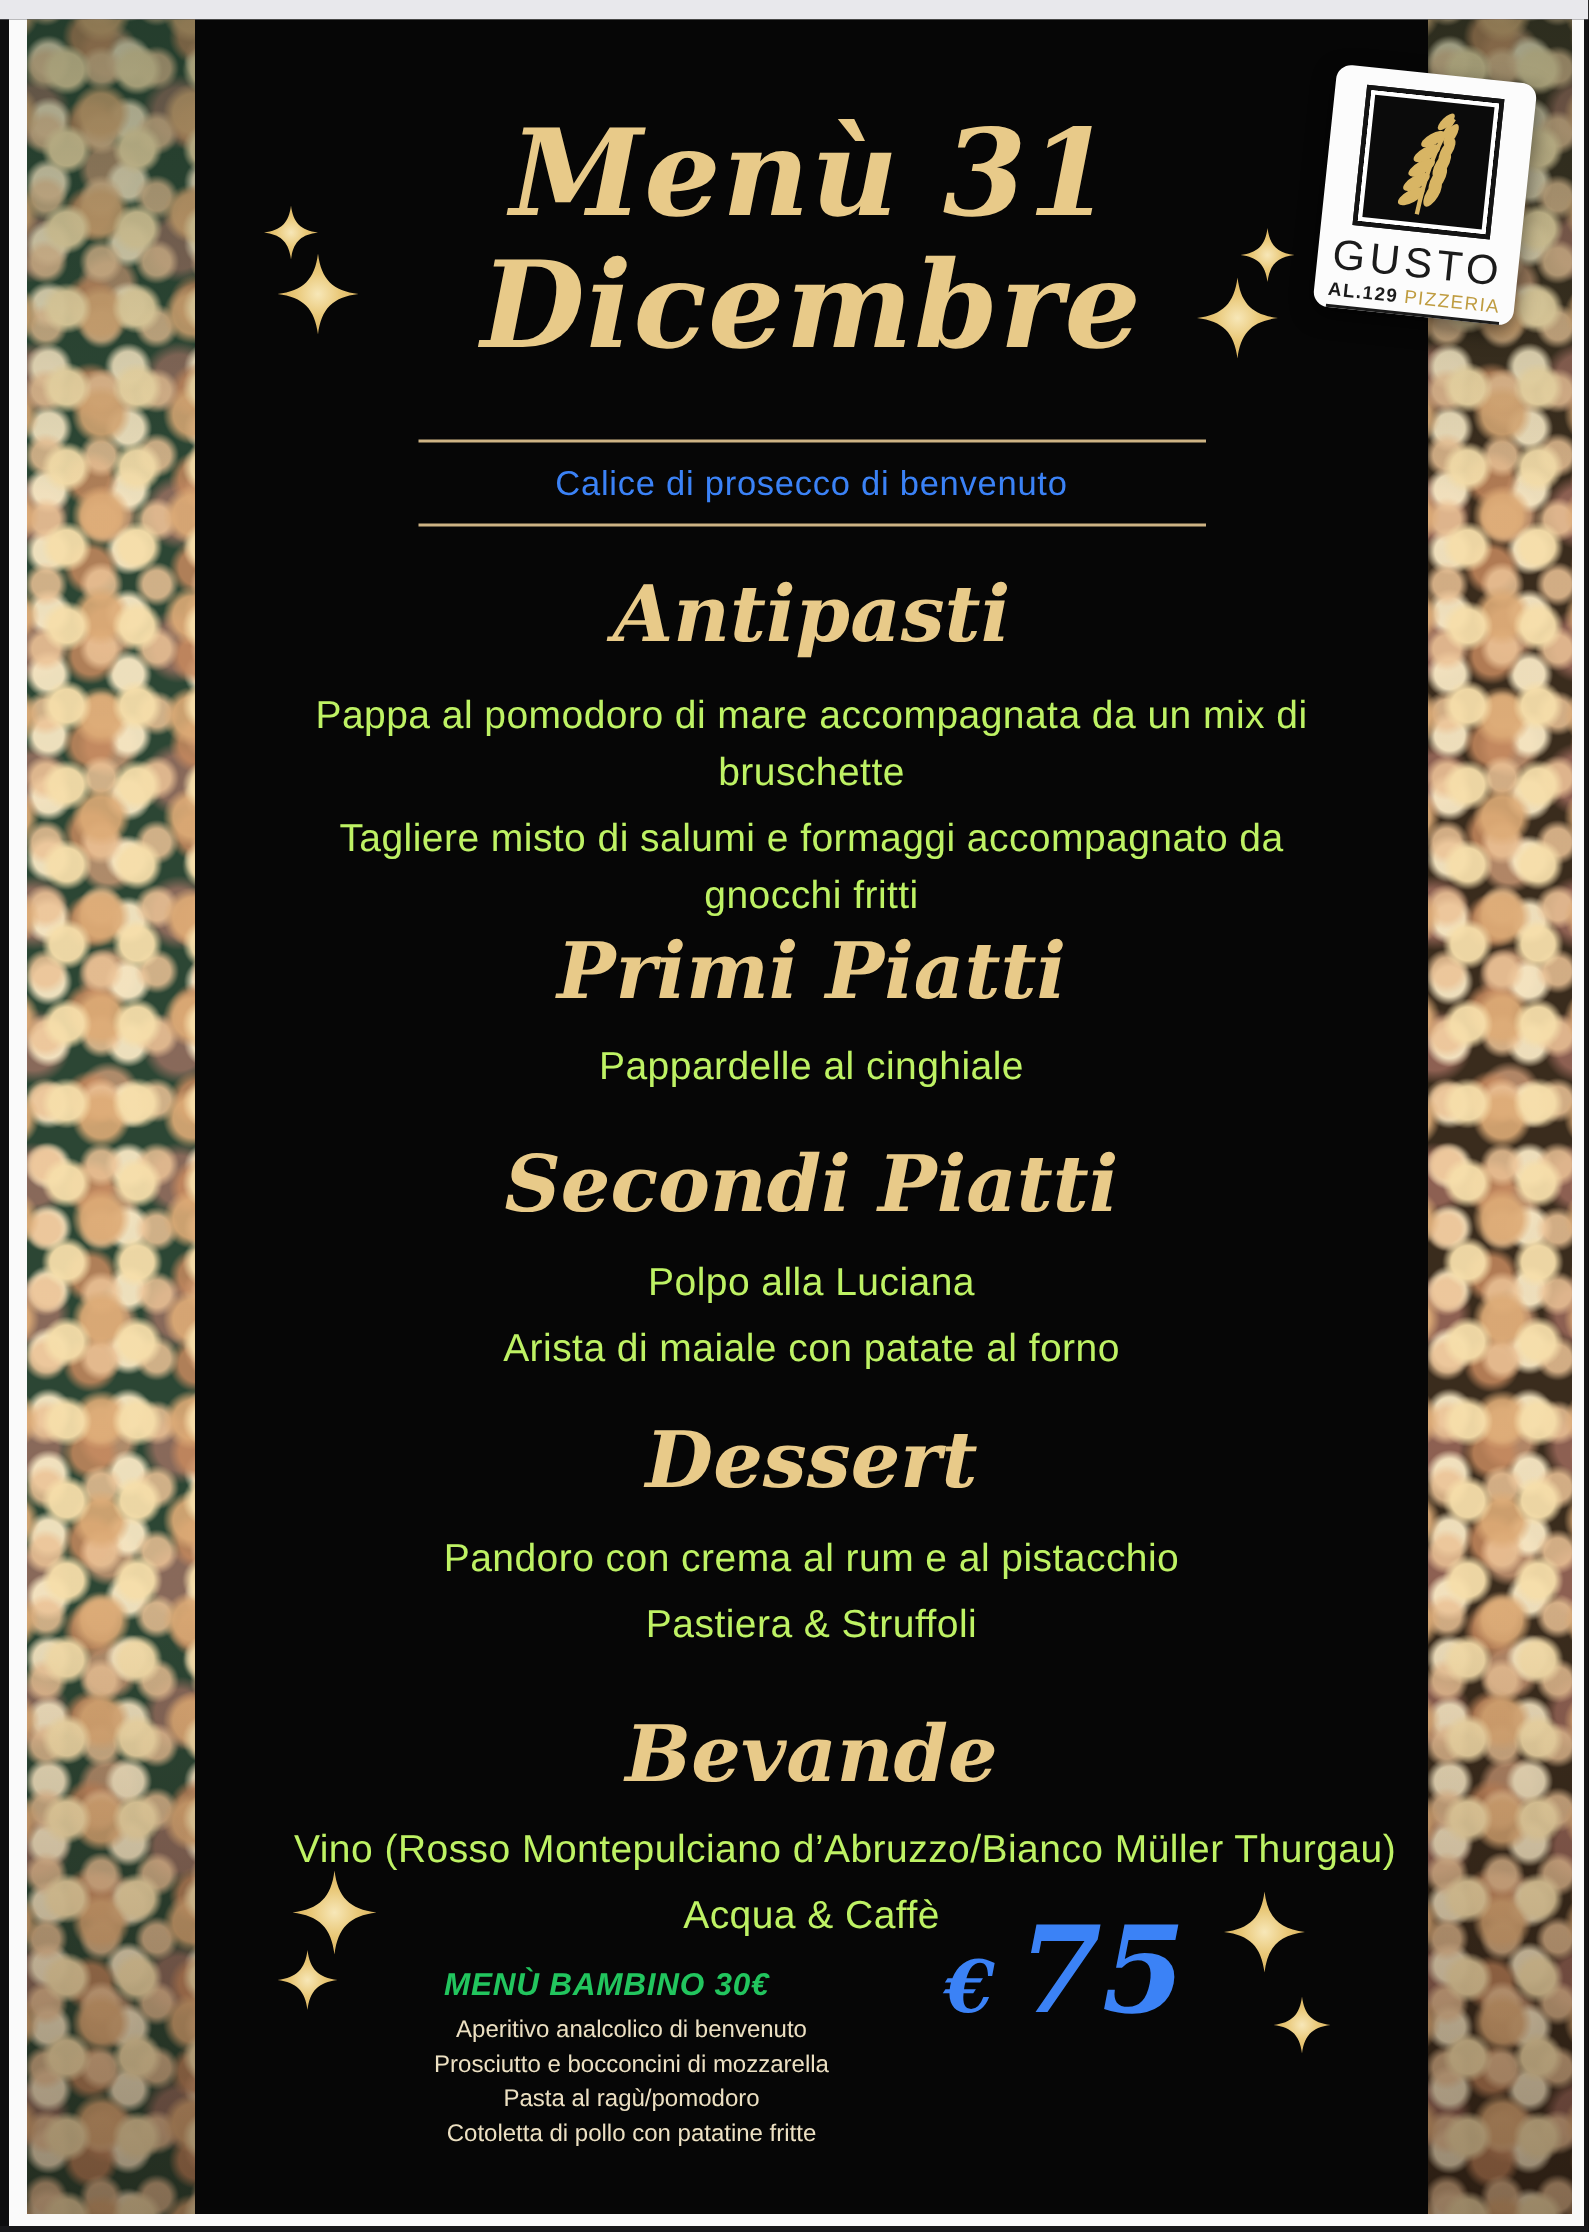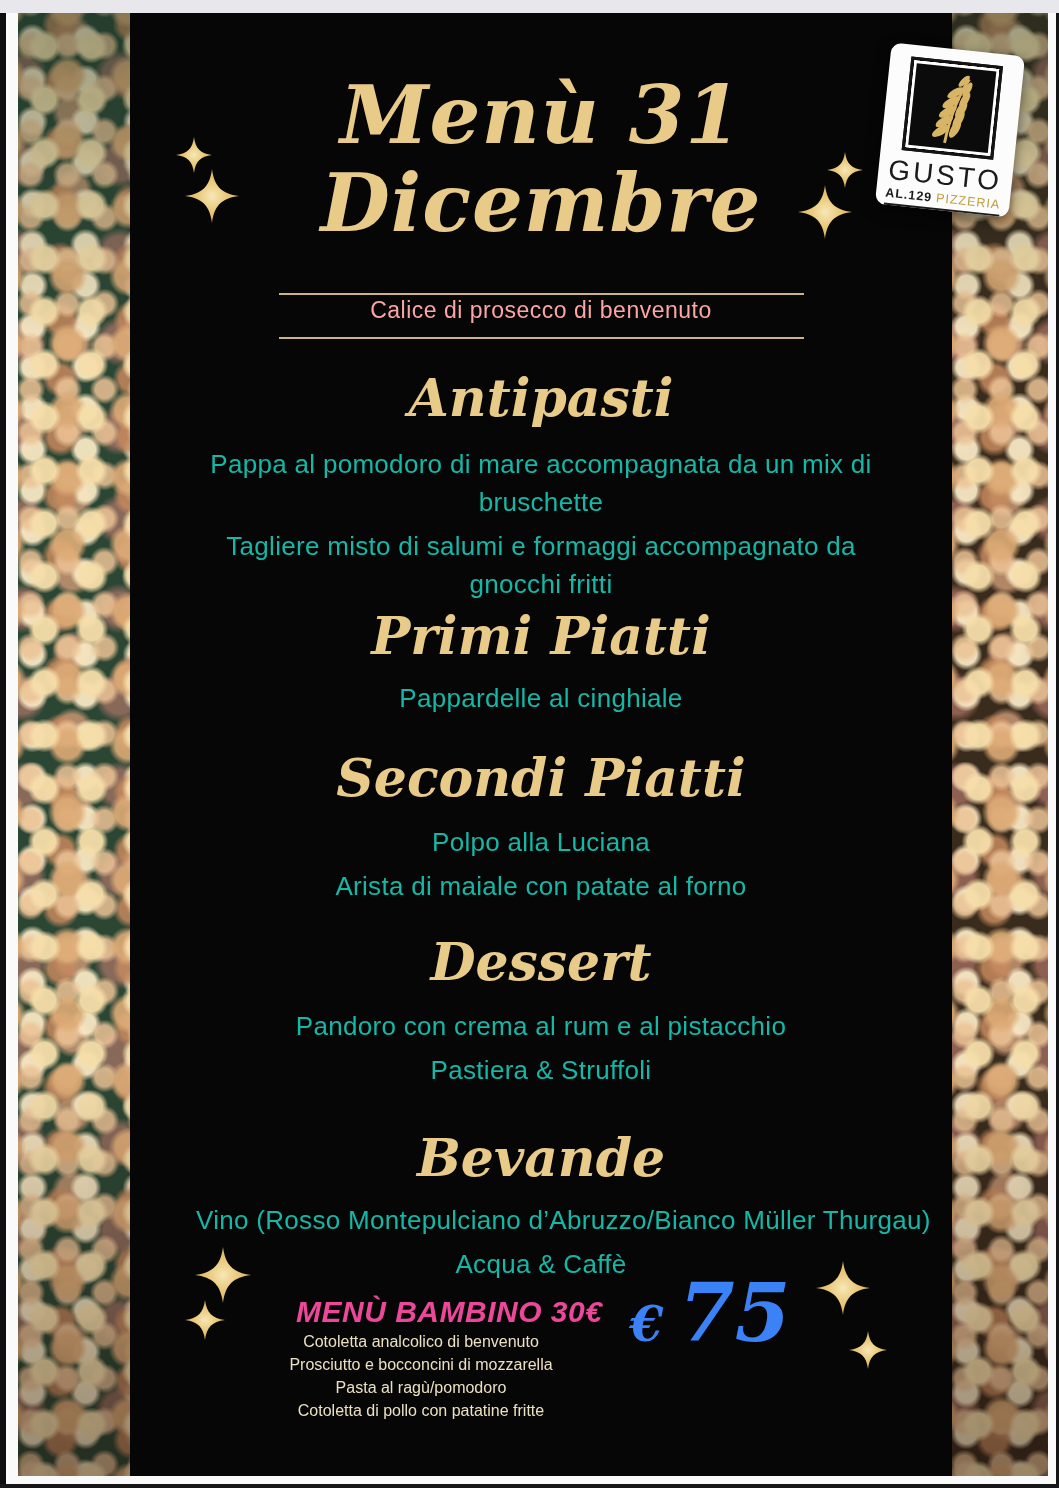--- a/index.html
+++ b/index.html
@@ -32,38 +32,38 @@
     background:linear-gradient(180deg,rgba(26,48,34,.40) 0%,rgba(26,48,34,0) 22%,rgba(0,0,0,0) 72%,rgba(25,12,6,.42) 100%);}
   
   .panel{position:absolute;left:112px;top:0;width:822px;height:1039px;background:#060606;
          text-align:center;color:#e9d6a8;}
   
   .script{font-family:"DejaVu Serif",serif;font-style:italic;font-weight:bold;color:#e8ca89;}
   .title{padding-top:58px;font-size:80px;line-height:1.1;letter-spacing:1px;}
   .divider{height:0;border-top:2px solid #cdb384;width:525px;margin:0 auto;}
   .div1{margin-top:46px;}
   .div2{margin-top:12px;}
-  .welcome{font-size:23px;line-height:30px;letter-spacing:.5px;color:#fca5a5;}
+  .welcome{margin-top:12px;font-size:23px;line-height:30px;letter-spacing:.5px;color:#3b82f6;}
   .heading{font-size:52px;line-height:66px;}
   .h-antipasti{margin-top:26px;}
   .h-primi{}
   .h-secondi{margin-top:28px;}
   .h-dessert{margin-top:24px;}
   .h-bevande{margin-top:36px;}
-  .items{width:690px;margin:14px auto 0;font-size:26px;line-height:38px;letter-spacing:.3px;color:#14b8a6;}
+  .items{width:690px;margin:14px auto 0;font-size:26px;line-height:38px;letter-spacing:.3px;color:#bef264;}
   .items.tight{margin-top:10px;}
   .items.m12{margin-top:12px;}
   .item{margin-top:6px;}
   .item:first-child{margin-top:0;}
   .one-line{white-space:nowrap;}
   
   .kids-row{position:relative;margin-top:14px;height:172px;}
   .kids{position:absolute;left:158px;top:0;width:266px;text-align:center;}
-  .kids-title{font-size:30px;line-height:30px;font-weight:bold;font-style:italic;
-              letter-spacing:.5px;color:#ec4899;text-align:left;padding-left:8px;white-space:nowrap;}
+  .kids-title{font-size:21px;line-height:30px;font-weight:bold;font-style:italic;
+              letter-spacing:.5px;color:#22c55e;text-align:left;padding-left:8px;white-space:nowrap;}
   .kids-items{margin-top:3px;font-size:16px;line-height:23px;color:#ece0c2;}
   .price{position:absolute;left:470px;top:1260px;width:220px;text-align:center;white-space:nowrap;
          font-family:"DejaVu Serif",serif;font-style:italic;font-weight:bold;color:#3b82f6;}
   .price .euro{font-size:48px;}
   .price .num{font-size:80px;line-height:80px;margin-left:16px;}
   
   .sparkle{position:absolute;}
   
   .logo-card{position:absolute;left:865px;top:36px;width:134px;height:162px;background:#fcfcfc;
              border-radius:10px;transform:rotate(6deg);box-shadow:0 5px 14px rgba(0,0,0,.55);
@@ -174,21 +174,21 @@
       <div class="script heading h-bevande">Bevande</div>
       <div class="items tight">
         <div class="item one-line">Vino (Rosso Montepulciano d’Abruzzo/Bianco Müller Thurgau)</div>
         <div class="item one-line">Acqua &amp; Caffè</div>
       </div>
 
       <div class="kids-row">
         <div class="kids">
           <div class="kids-title">MENÙ BAMBINO 30€</div>
           <div class="kids-items">
-            <div>Cotoletta analcolico di benvenuto</div>
+            <div>Aperitivo analcolico di benvenuto</div>
             <div>Prosciutto e bocconcini di mozzarella</div>
             <div>Pasta al ragù/pomodoro</div>
             <div>Cotoletta di pollo con patatine fritte</div>
 
           </div>
         </div>
       </div>
 
       <div class="price">
         <span class="euro">€</span><span class="num">75</span>

